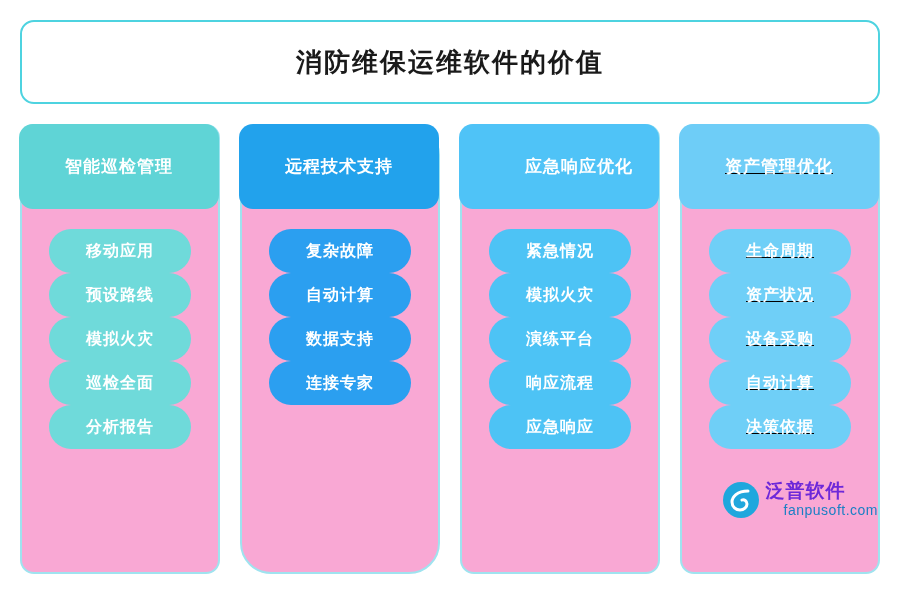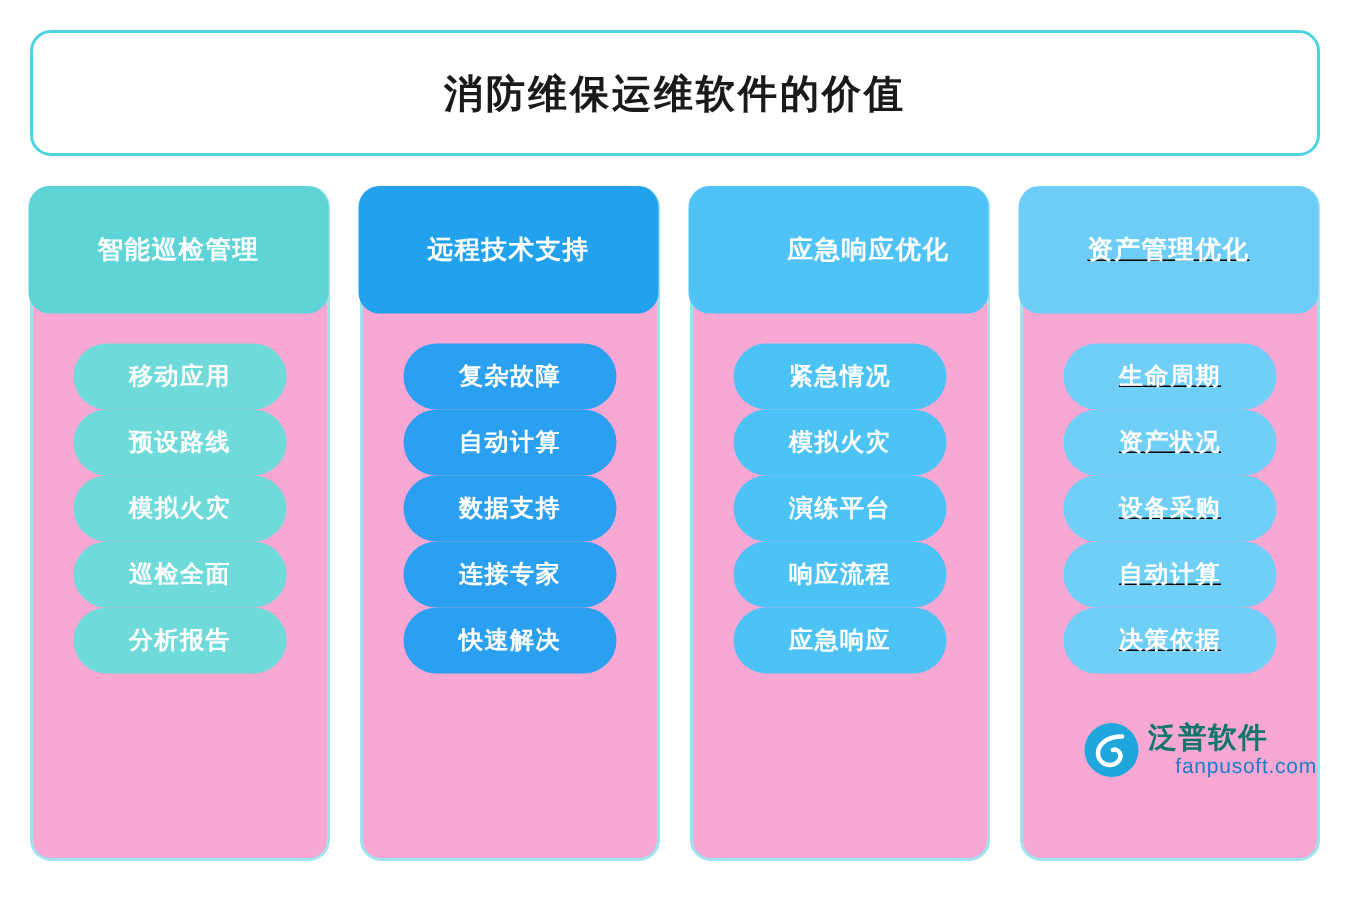--- a/index.html
+++ b/index.html
@@ -152,28 +152,27 @@
       <div class="col-head" style="background: rgb(95, 212, 214);">智能巡检管理</div>
       <div class="items">
         <div class="item" style="background: rgb(111, 218, 218);">移动应用</div>
         <div class="item" style="background: rgb(111, 218, 218);">预设路线</div>
         <div class="item" style="background: rgb(111, 218, 218);">模拟火灾</div>
         <div class="item" style="background: rgb(111, 218, 218);">巡检全面</div>
         <div class="item" style="background: rgb(111, 218, 218);">分析报告</div>
       </div>
     </div>
 
-    <div class="column" style="border-color: rgb(159, 227, 239);">
+    <div class="column" style="border-color: rgb(159, 227, 239); border-radius: 31px;">
       <div class="col-head" style="background: rgb(34, 162, 236);">远程技术支持</div>
       <div class="items">
         <div class="item" style="background: rgb(43, 159, 240);">复杂故障</div>
         <div class="item" style="background: rgb(43, 159, 240);">自动计算</div>
         <div class="item" style="background: rgb(43, 159, 240);">数据支持</div>
         <div class="item" style="background: rgb(43, 159, 240);">连接专家</div>
-        <div class="item" style="background: rgb(43, 159, 240);">快速解决</div>
       </div>
     </div>
 
     <div class="column" style="border-color: rgb(159, 227, 239);">
       <div class="col-head" style="background: rgb(79, 195, 247); padding-left: 40px;">应急响应优化</div>
       <div class="items">
         <div class="item" style="background: rgb(77, 195, 245);">紧急情况</div>
         <div class="item" style="background: rgb(77, 195, 245);">模拟火灾</div>
         <div class="item" style="background: rgb(77, 195, 245);">演练平台</div>
         <div class="item" style="background: rgb(77, 195, 245);">响应流程</div>
@@ -194,18 +193,18 @@
 
   </div>
 
   <div class="logo">
     <div class="logo-mark" style="background: rgb(31, 167, 221);">
       <svg class="swirl" width="36" height="36" viewBox="0 0 36 36" aria-hidden="true">
         <path d="M25 9 C14 9, 9 15, 9 20 C9 25, 13 28, 17 28 C21 28, 24 25, 24 22 C24 19, 21 17, 19 18" fill="none" stroke="#ffffff" stroke-width="3" stroke-linecap="round"></path>
       </svg>
     </div>
     <div class="logo-text">
-      <span class="logo-name" style="color: #0f766e;">泛普软件</span>
+      <span class="logo-name" style="color: #6d28d9; font-family: Liberation Mono, monospace;">泛普软件</span>
       <span class="logo-domain" style="color: rgb(26, 127, 196);">fanpusoft.com</span>
     </div>
   </div>
 
 </div>
 
 </body></html>

